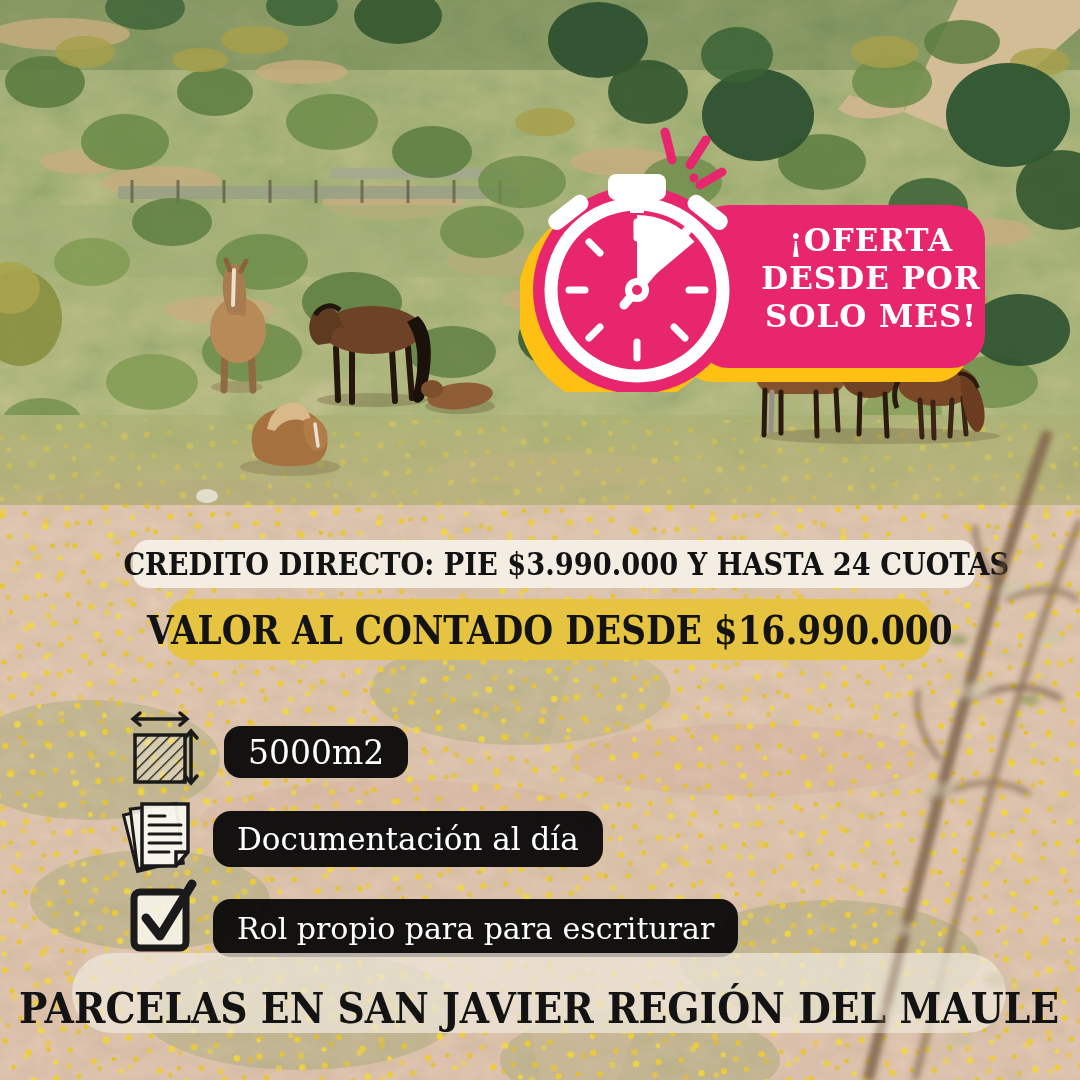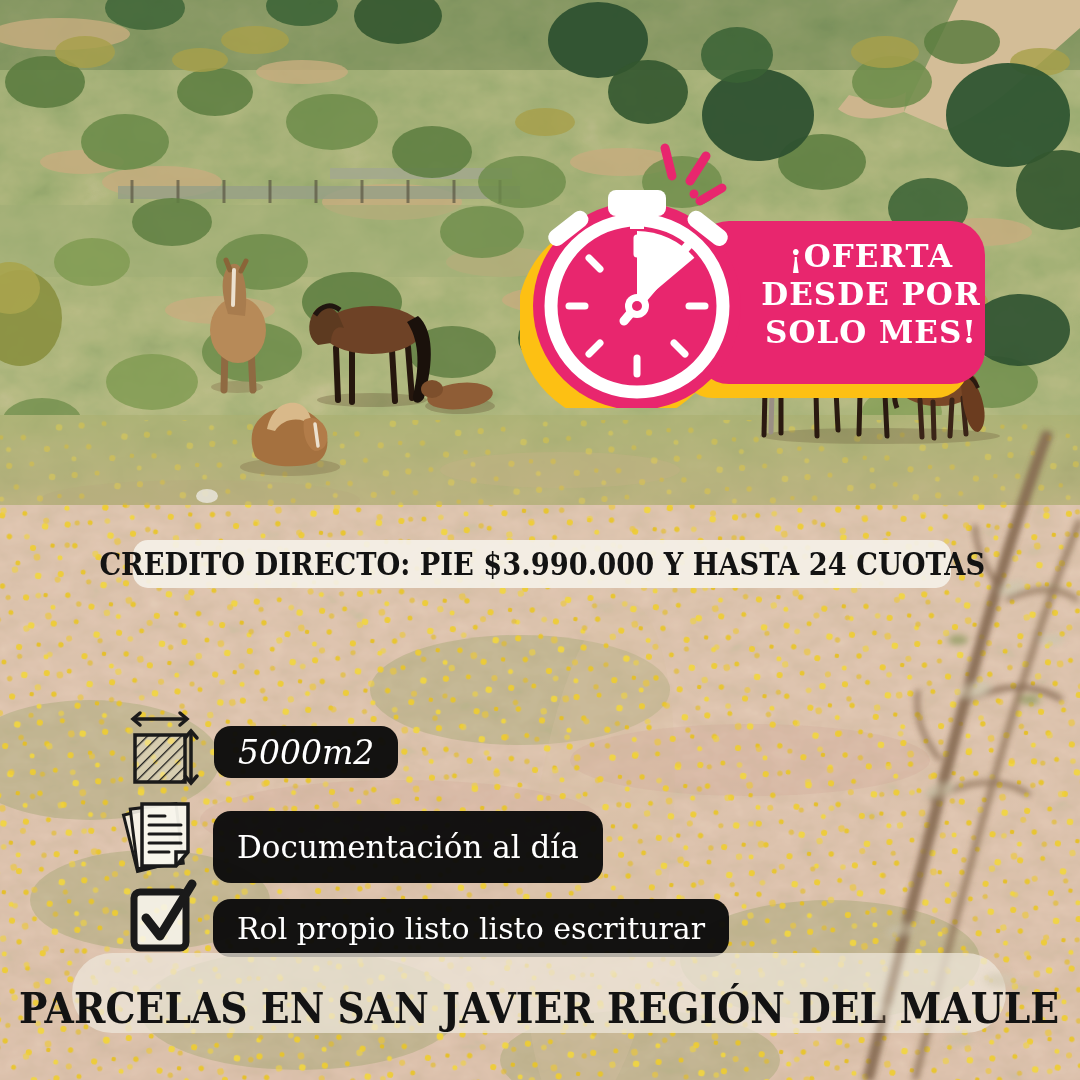--- a/index.html
+++ b/index.html
@@ -1,45 +1,45 @@
 <!DOCTYPE html>
 <html><head>
 <meta charset="utf-8">
 <style>
   html,body{margin:0;padding:0;background:#222;}
   .canvas{position:relative;width:1080px;height:1080px;overflow:hidden;
           font-family:"DejaVu Serif","Liberation Serif",serif;}
   .bg{position:absolute;left:0;top:0;width:1080px;height:1080px;}
 
   
-  .offer-badge{position:absolute;left:520px;top:128px;width:480px;height:280px;}
+  .offer-badge{position:absolute;left:520px;top:112px;width:480px;height:280px;}
   .offer-badge svg{position:absolute;left:0;top:0;}
   .badge-text{position:absolute;left:232px;top:109px;width:238px;text-align:center;
               color:#ffffff;font-weight:bold;font-size:31px;line-height:38px;
               letter-spacing:1px;font-family:"DejaVu Serif",serif;}
   .badge-text span{display:block;}
 
   
   .banner{position:absolute;display:flex;align-items:center;justify-content:center;
           white-space:nowrap;color:#131313;font-weight:bold;}
   .banner .sqz{display:inline-block;transform:scaleX(.88);transform-origin:center;}
   .credit-banner{left:133px;top:540px;width:818px;height:48px;border-radius:15px;
-                 background:rgba(244,240,231,.93);font-size:31px;}
+                 background:rgba(244,240,231,.93);font-size:31px;padding-left:24px;}
   .price-banner{left:168px;top:599px;width:763px;height:61px;border-radius:19px;
                 background:rgba(230,196,60,.96);font-size:39px;}
   .location-banner{left:72px;top:953px;width:934px;height:80px;border-radius:40px;
                    background:rgba(238,231,218,.74);font-size:43px;align-items:flex-end;}
 
   
   .feature-icon{position:absolute;}
   .pill{position:absolute;display:inline-flex;align-items:center;
         padding:0 24px;background:rgba(10,10,10,.96);color:#fff;
         font-family:"DejaVu Serif",serif;}
-  .pill-1{left:214px;top:726px;height:52px;border-radius:17px;font-size:33px;font-style:italic;}
-  .pill-2{left:213px;top:811px;height:72px;border-radius:18px;font-size:31px;}
+  .pill-1{left:224px;top:726px;height:52px;border-radius:17px;font-size:33px;}
+  .pill-2{left:213px;top:811px;height:56px;border-radius:18px;font-size:31px;}
   .pill-3{left:213px;top:899px;height:58px;border-radius:18px;font-size:30px;}
 
   .fg-twig{position:absolute;right:0;bottom:0;width:260px;height:660px;pointer-events:none;}
 </style>
 </head>
 <body>
 
 <div class="canvas">
 
   <svg class="bg" viewBox="0 0 1080 1080">
@@ -351,20 +351,23 @@
     <div class="badge-text">
       <span>¡OFERTA</span>
       <span>DESDE POR</span>
       <span>SOLO MES!</span>
     </div>
   </div>
 
   <div class="banner credit-banner">
     <span class="sqz">CREDITO DIRECTO: PIE $3.990.000 Y HASTA 24 CUOTAS</span>
   </div>
+  <div class="banner price-banner">
+    <span class="sqz">VALOR AL CONTADO DESDE $16.990.000</span>
+  </div>
 
   <div>
 
     <svg class="feature-icon" style="left:120px;top:706px;" width="86" height="88" viewBox="0 0 86 88">
       <defs>
         <pattern id="hatch" width="8" height="8" patternUnits="userSpaceOnUse" patternTransform="rotate(45)">
           <rect width="8" height="8" fill="rgba(250,245,230,.35)"></rect>
           <line x1="0" y1="0" x2="0" y2="8" stroke="#1a1a1a" stroke-width="2.6"></line>
         </pattern>
       </defs>
@@ -398,21 +401,21 @@
           <line x1="33" y1="56" x2="53" y2="56"></line>
         </g>
       </g>
     </svg>
     <span class="pill pill-2">Documentación al día</span>
 
     <svg class="feature-icon" style="left:126px;top:878px;" width="76" height="78" viewBox="0 0 76 78">
       <rect x="8" y="14" width="52" height="56" rx="6" fill="rgba(250,248,240,.85)" stroke="#1a1a1a" stroke-width="7"></rect>
       <path d="M20 40 L34 58 L66 6" fill="none" stroke="#1a1a1a" stroke-width="9" stroke-linecap="round" stroke-linejoin="round"></path>
     </svg>
-    <span class="pill pill-3">Rol propio listo listo escriturar</span>
+    <span class="pill pill-3">Rol propio para para escriturar</span>
   </div>
 
   <div class="banner location-banner">
     <span class="sqz">PARCELAS EN SAN JAVIER REGIÓN DEL MAULE</span>
   </div>
 
   <svg class="fg-twig" viewBox="820 420 260 660">
     <g filter="url(#soft)" opacity=".55">
       <path d="M1048 432 C1000 560 952 740 868 1080" stroke="#8d7258" stroke-width="7" fill="none"></path>
       <ellipse cx="1000" cy="980" rx="16" ry="7" fill="#cfc6ad"></ellipse>

